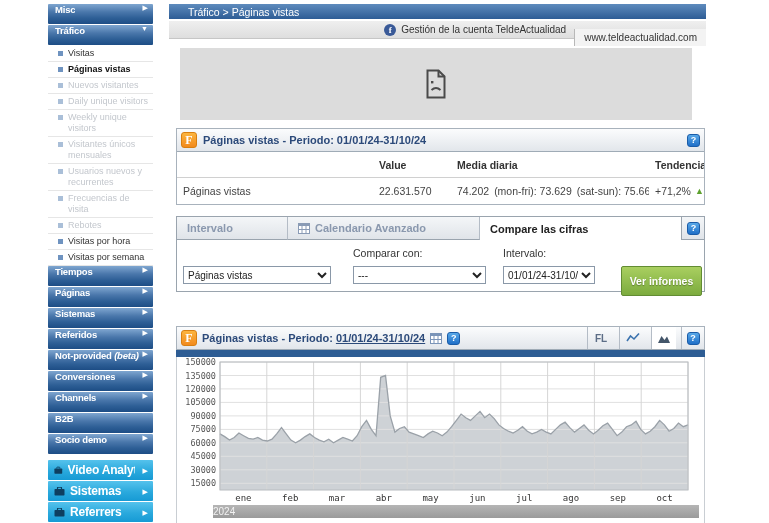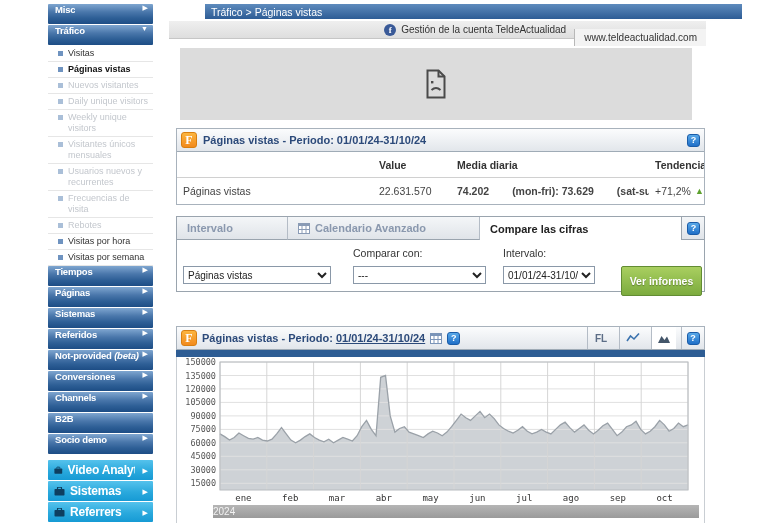--- a/index.html
+++ b/index.html
@@ -31,21 +31,21 @@
     height:20px;margin-bottom:1px;display:flex;align-items:center;gap:5px;
     padding:0 5px 0 6px;border-radius:1px;cursor:pointer;
     background:linear-gradient(180deg,#55c2ec 0%,#2aa9dd 55%,#169ad4 100%);
   }
   .cyan-item .mi-label{font-size:12px;}
   .gap5{height:5px;}
   
   .breadcrumb{
     position:absolute;left:169px;top:4px;width:537px;height:15px;
     background:linear-gradient(180deg,#5e8bbd,#2d5c95);
-    color:#fff;font-size:10.5px;line-height:17px;padding-left:6px;box-sizing:border-box;margin-left:36px;
+    color:#fff;font-size:10.5px;line-height:17px;padding-left:19px;box-sizing:border-box;
   }
   .account-bar{
     position:absolute;left:169px;top:21px;width:537px;height:18px;
     background:linear-gradient(180deg,#efefef,#dedede);
     border-bottom:1px solid #c6c6c6;box-sizing:border-box;
     display:flex;justify-content:flex-end;align-items:center;
     font-size:10px;color:#333;
   }
   .fb-icon{
     width:12px;height:12px;border-radius:50%;background:#3a5a98;color:#fff;
@@ -82,21 +82,21 @@
     background:linear-gradient(180deg,#58a8e8,#1f6fc8);
     border:1px solid #1a5ca8;box-sizing:border-box;cursor:pointer;
     color:#fff;font-weight:bold;font-size:9px;line-height:11px;text-align:center;
   }
   .spacer{margin-left:auto;}
   
   .trow{display:grid;grid-template-columns:196px 78px 198px 1fr;align-items:center;font-size:10.5px;}
   .trow > *{padding-left:6px;white-space:nowrap;overflow:hidden;}
   .trow-h{height:25px;font-weight:bold;color:#333;border-bottom:1px solid #d0d0d0;}
   .trow-d{height:26px;color:#444;}
-  .media-cell{display:flex;gap:23px;font-weight:bold;}
+  .media-cell{display:flex;gap:5px;}
   .trend-cell{display:flex;align-items:center;gap:4px;}
   .up-arrow{color:#5da12e;font-size:9px;line-height:9px;}
   
   .tabsbox{position:absolute;left:176px;top:216px;width:529px;box-sizing:border-box;border:1px solid #9aa4ae;background:#fff;}
   .tabs-row{display:flex;height:23px;}
   .tab{display:flex;align-items:center;gap:5px;padding-left:10px;box-sizing:border-box;
        font-size:11px;font-weight:bold;cursor:pointer;}
   .tab.inactive{background:linear-gradient(180deg,#f4f6f8,#e0e4e9);color:#8a98ae;
        border-right:1px solid #b4bcc6;border-bottom:1px solid #9aa4ae;}
   .tab.active{background:#fff;color:#222;border-right:1px solid #9aa4ae;}

